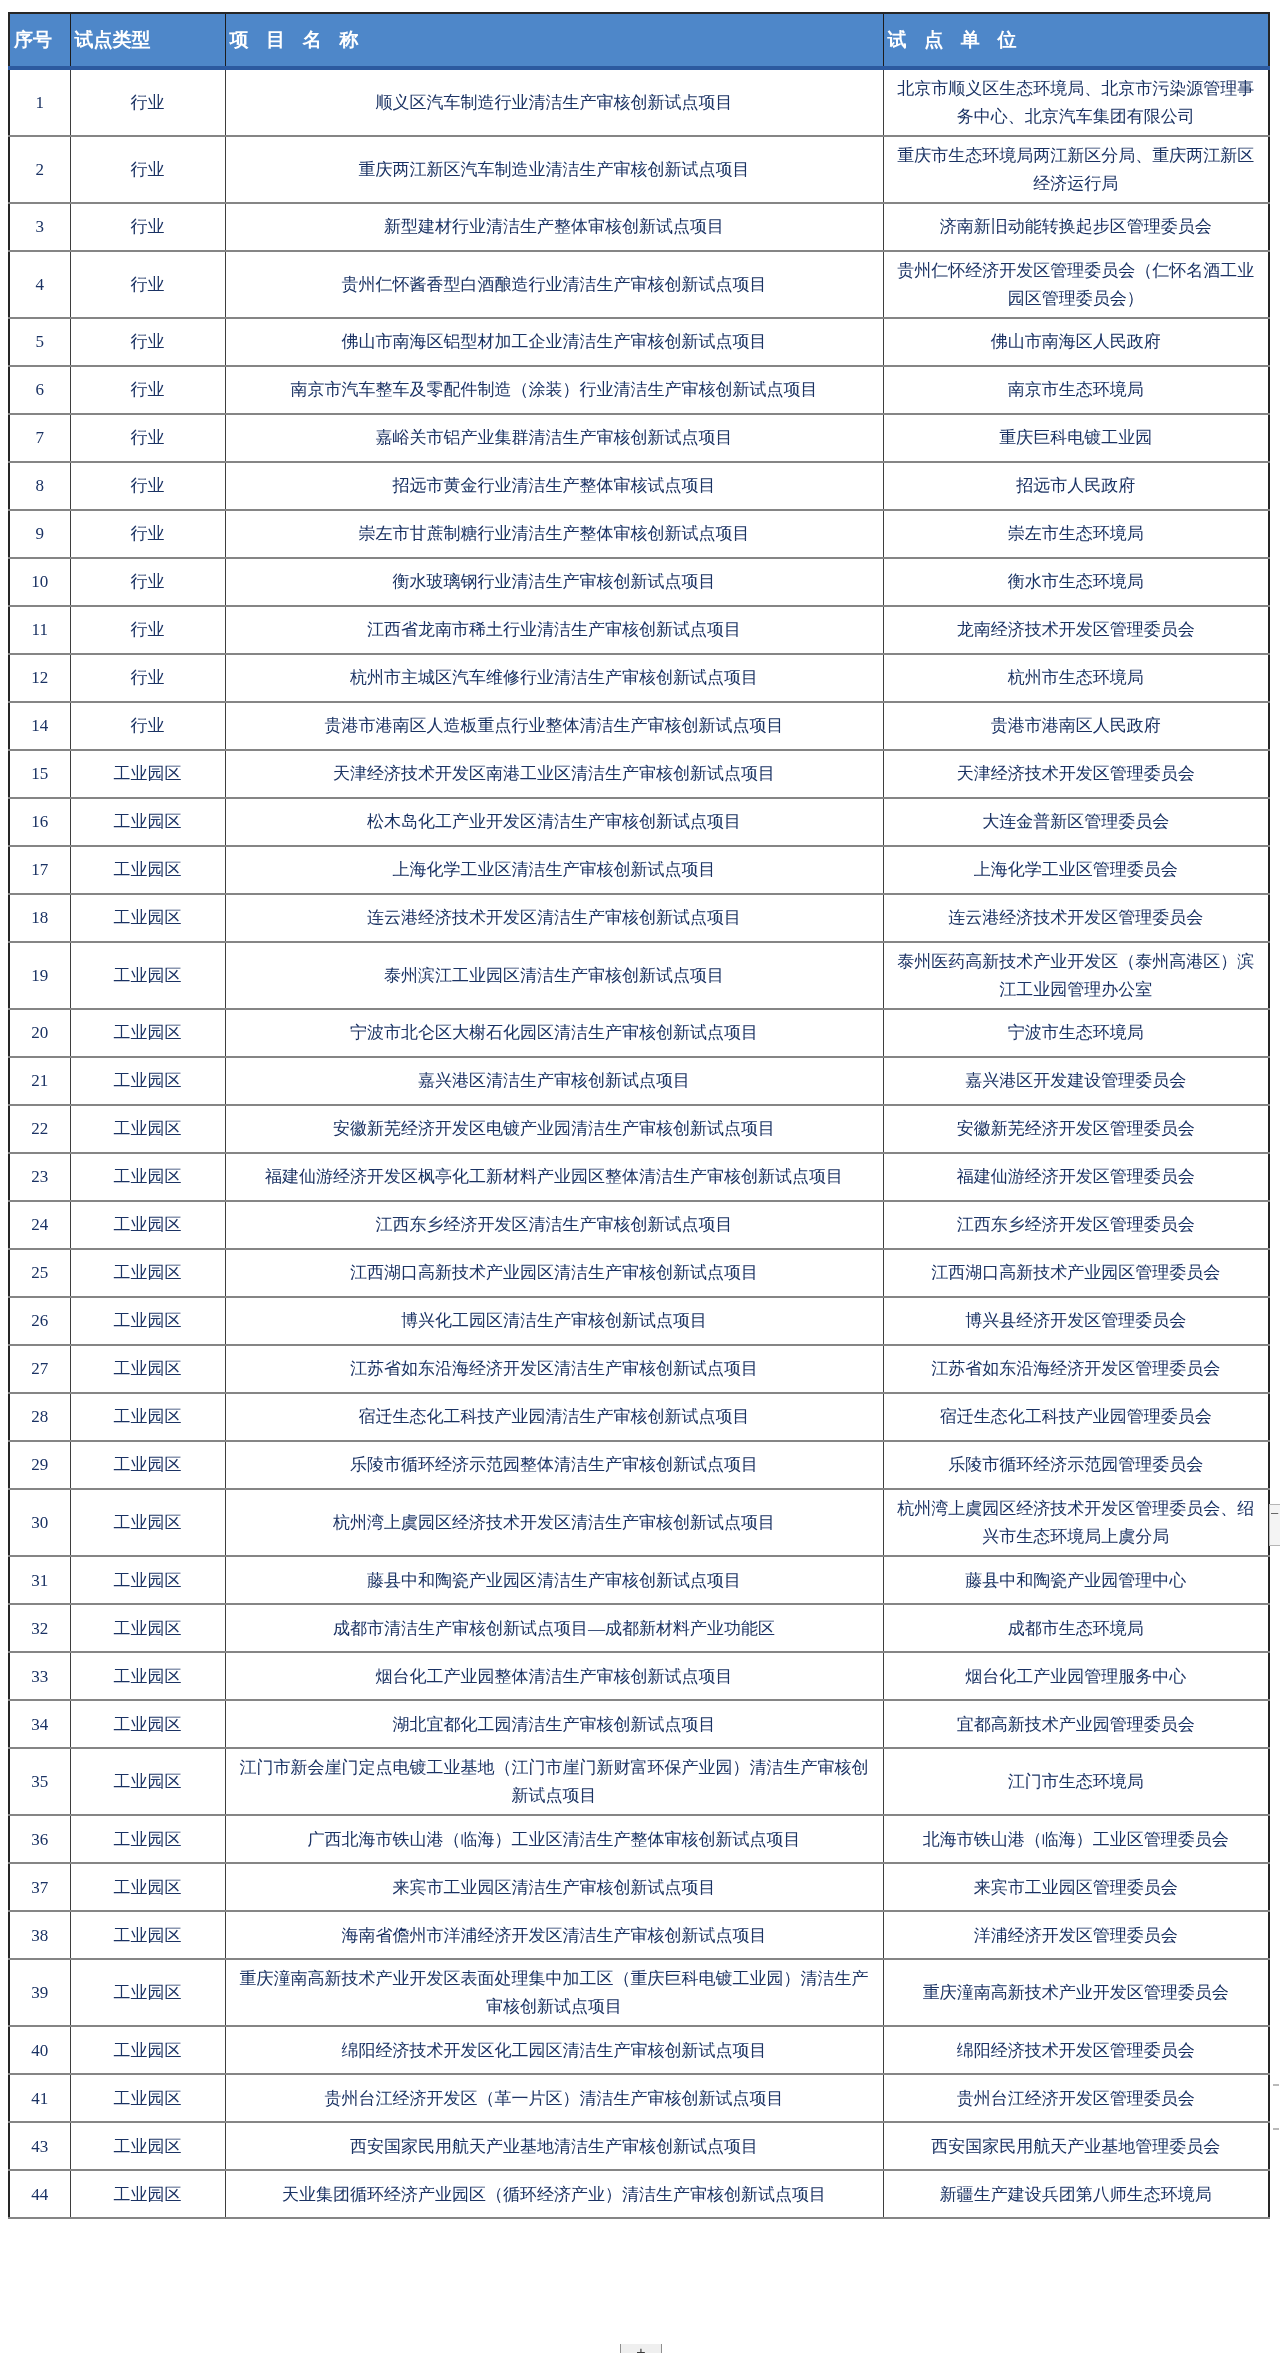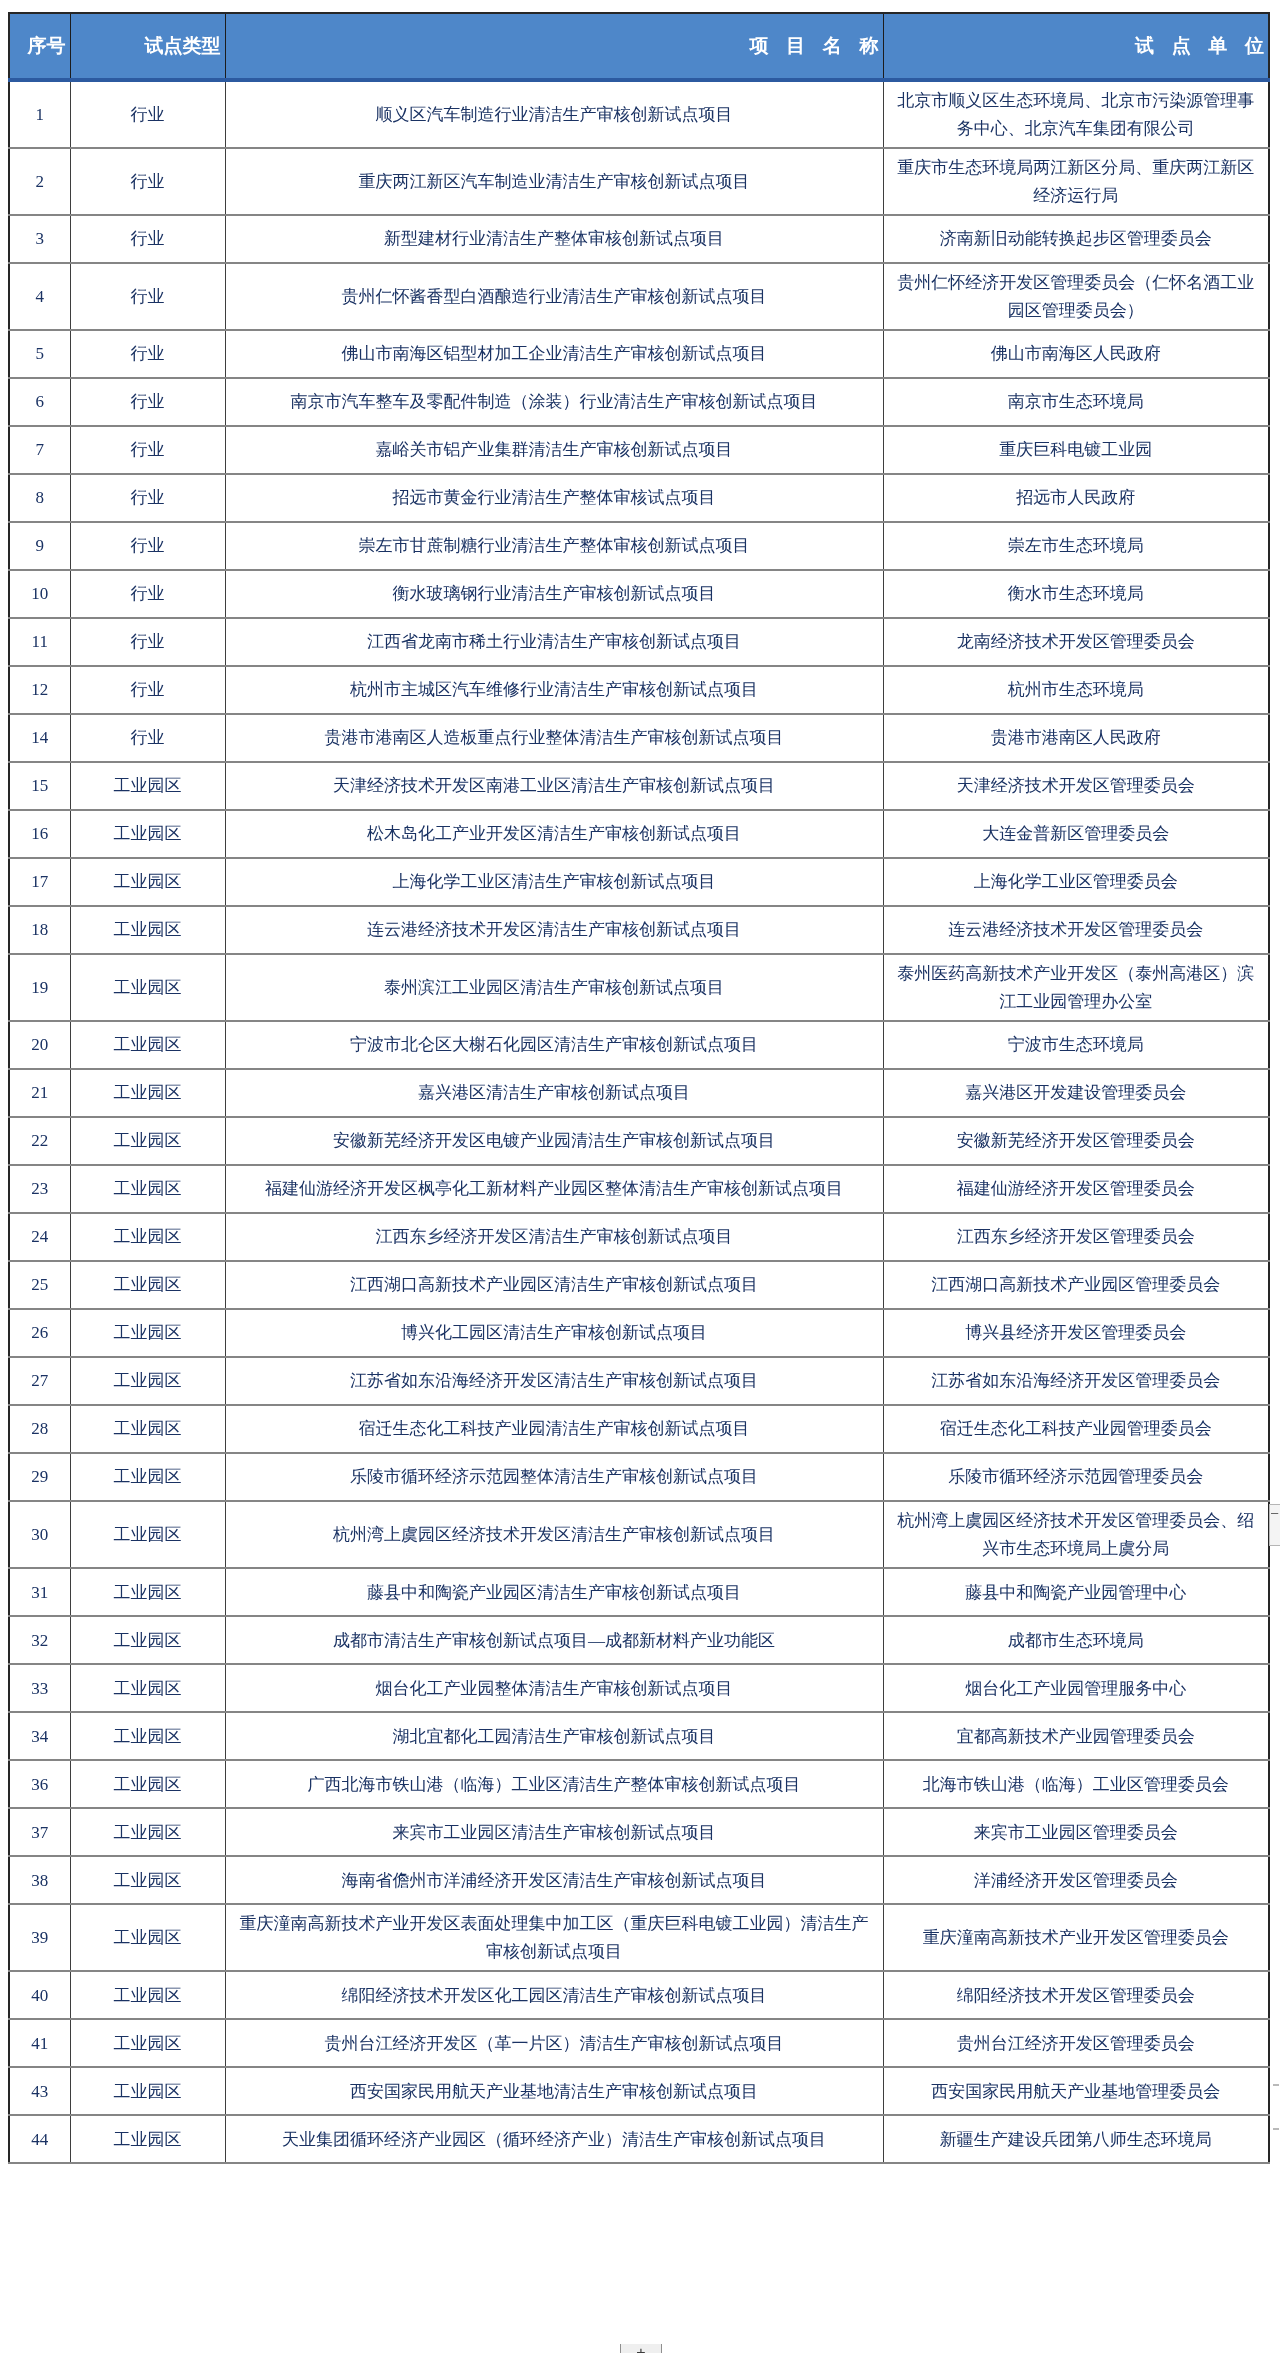--- a/index.html
+++ b/index.html
@@ -17,25 +17,25 @@
     width:1260px;
     border:2px solid #262626;
   }
   table.pilot th {
     background:#4e87c9;
     color:#ffffff;
     font-family:"Liberation Sans", sans-serif;
     font-weight:bold;
     font-size:19px;
     height:48px;
-    text-align:right;
+    text-align:left;
     vertical-align:middle;
     border:1px solid #1c1c1c;
     border-bottom:4px solid #2c5aa0;
-    padding:8px 4px;
+    padding:2px 4px;
   }
   table.pilot th.th-spread { word-spacing:0.65em; }
   table.pilot td {
     color:#1a3263;
     font-size:17px;
     line-height:1.62;
     text-align:center;
     vertical-align:middle;
     border-left:1px solid #3e3e3e;
     border-right:1px solid #3e3e3e;
@@ -295,20 +295,26 @@
           <td class="col-project">烟台化工产业园整体清洁生产审核创新试点项目</td>
           <td class="col-unit">烟台化工产业园管理服务中心</td>
         </tr>
         <tr>
           <td class="col-no">34</td>
           <td class="col-type">工业园区</td>
           <td class="col-project">湖北宜都化工园清洁生产审核创新试点项目</td>
           <td class="col-unit">宜都高新技术产业园管理委员会</td>
         </tr>
         <tr>
+          <td class="col-no">35</td>
+          <td class="col-type">工业园区</td>
+          <td class="col-project">江门市新会崖门定点电镀工业基地（江门市崖门新财富环保产业园）清洁生产审核创新试点项目</td>
+          <td class="col-unit">江门市生态环境局</td>
+        </tr>
+        <tr>
           <td class="col-no">36</td>
           <td class="col-type">工业园区</td>
           <td class="col-project">广西北海市铁山港（临海）工业区清洁生产整体审核创新试点项目</td>
           <td class="col-unit">北海市铁山港（临海）工业区管理委员会</td>
         </tr>
         <tr>
           <td class="col-no">37</td>
           <td class="col-type">工业园区</td>
           <td class="col-project">来宾市工业园区清洁生产审核创新试点项目</td>
           <td class="col-unit">来宾市工业园区管理委员会</td>

